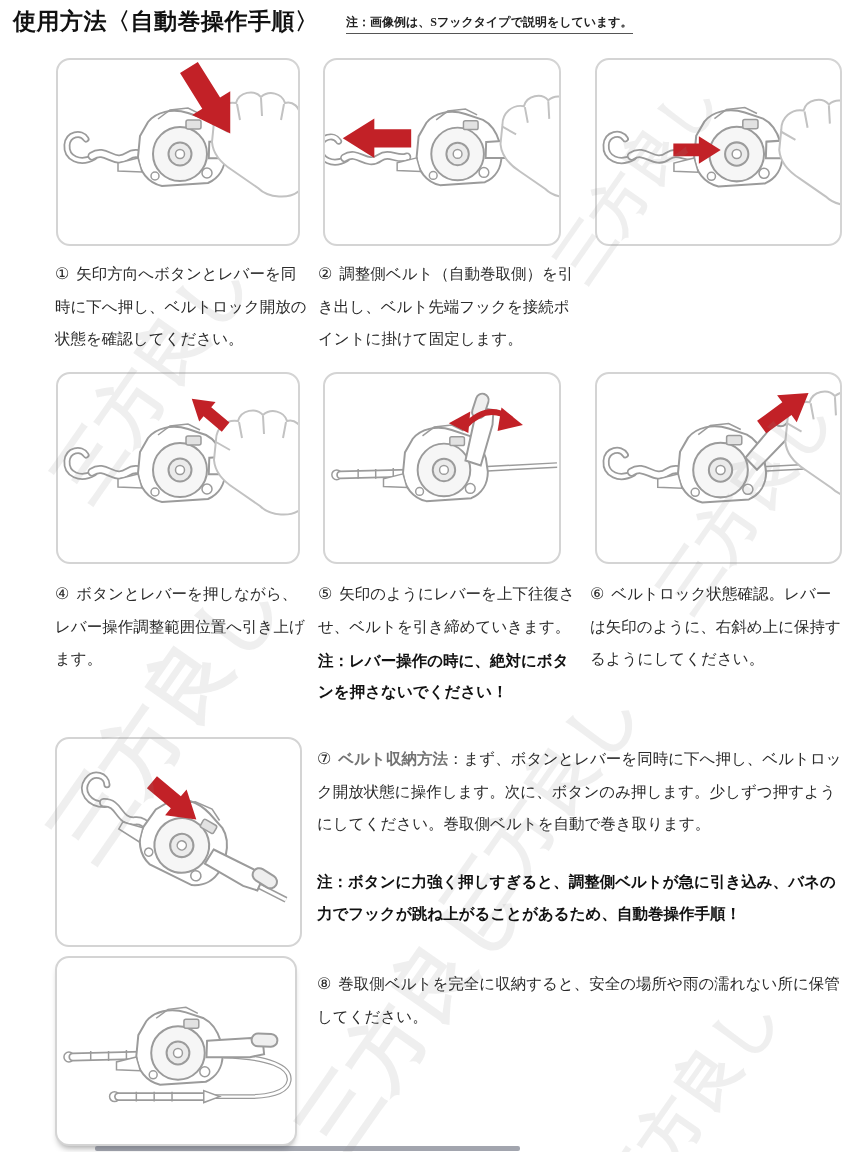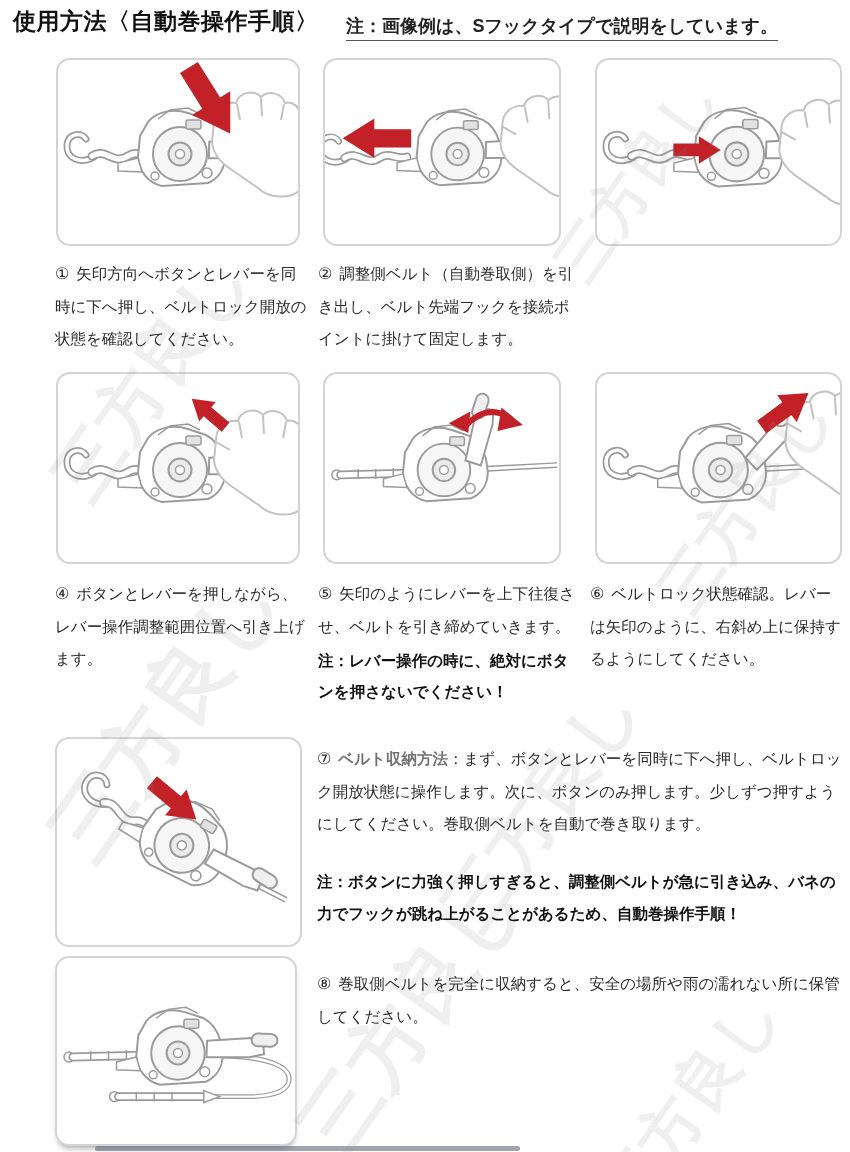--- a/index.html
+++ b/index.html
@@ -1,21 +1,21 @@
 <!DOCTYPE html>
 <html><head>
 <meta charset="utf-8">
 <style>
   html,body{margin:0;padding:0;background:#fff;}
   #page{position:relative;width:850px;height:1152px;background:#fff;overflow:hidden;
-        font-family:Liberation Sans, sans-serif;color:#222;}
+        font-family:Liberation Serif, serif;color:#222;}
 
   
   .title{position:absolute;left:13px;top:6px;font-size:23px;font-weight:700;color:#111;letter-spacing:.5px;}
-  .hnote{position:absolute;left:346px;top:14px;font-size:18px;font-weight:600;color:#222;
+  .hnote{position:absolute;left:346px;top:14px;font-size:12px;font-weight:600;color:#222;
          border-bottom:1.5px solid #555;padding-bottom:2px;}
 
   
   .panel{position:absolute;border:2px solid #d4d4d4;border-radius:14px;background:#fff;z-index:1;}
   .panel svg{width:100%;height:100%;display:block;}
   .p8shadow{box-shadow:0 5px 6px -3px rgba(0,0,0,.35);}
 
   
   .caption{position:absolute;font-size:15.5px;line-height:2.05;color:#2b2b2b;z-index:3;}
   .stepnum{font-size:16px;margin-right:7px;}

